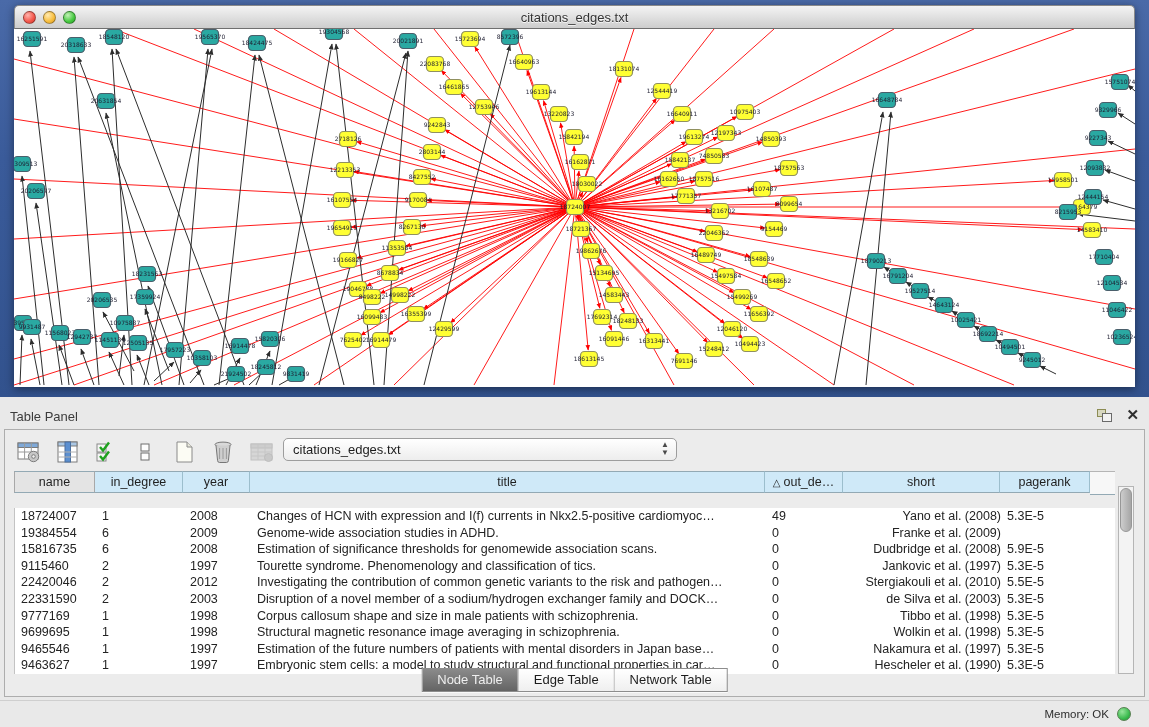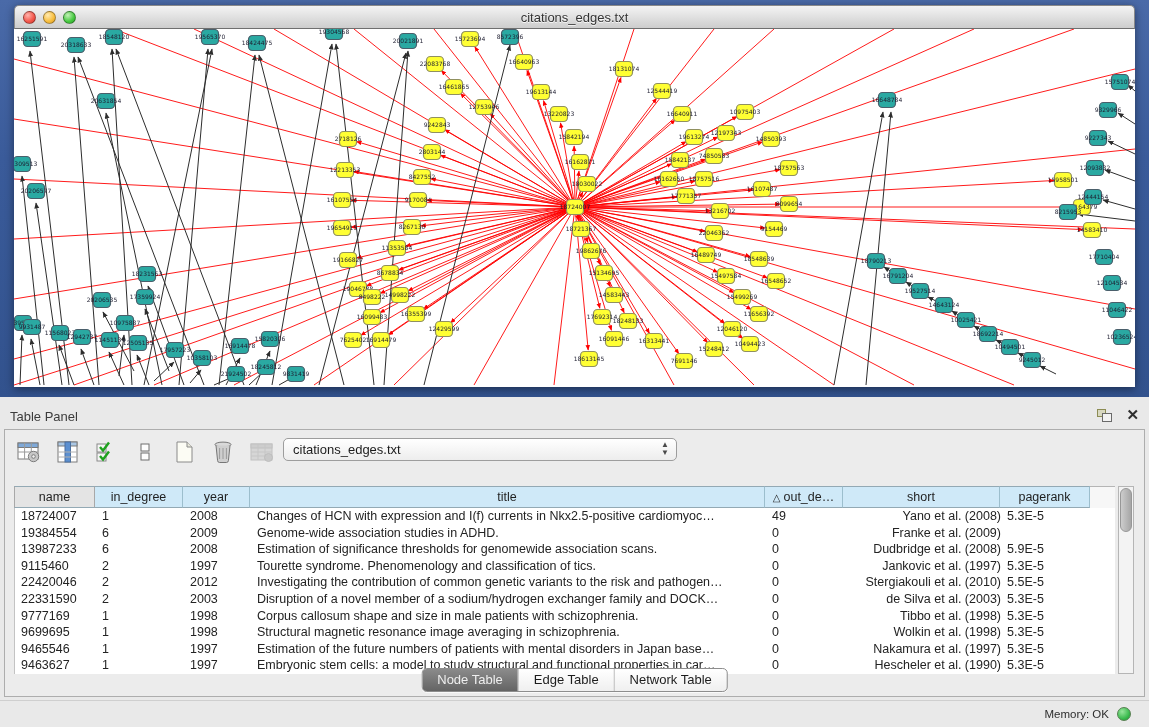--- a/index.html
+++ b/index.html
@@ -43,42 +43,42 @@
   .tbtn { width:30px; height:28px; border:none; background:transparent; display:flex; align-items:center; justify-content:center; cursor:pointer; padding:0; }
   .tbtn.dis { opacity:.45; }
   .fx { font-family:"Liberation Serif", serif; font-style:italic; font-weight:bold; font-size:15px; color:#1c1c1c; }
 
   .src-select { position:absolute; left:278px; top:8px; width:394px; height:23px;
                 background:linear-gradient(#ffffff,#ededed); border:1px solid #9d9d9d; border-radius:5px;
                 font-size:13px; color:#1c1c1c; line-height:21px; padding-left:9px; cursor:pointer; }
   .src-select .arrows { position:absolute; right:7px; top:2px; display:flex; flex-direction:column; line-height:8px;
                 font-size:8px; color:#4a4a4a; }
 
-  .thead { position:absolute; left:9px; top:56px; width:1101px; height:24px; display:flex;justify-content:center; }
+  .thead { position:absolute; left:9px; top:41px; width:1101px; height:24px; display:flex;justify-content:center; }
   .hc { height:22px; line-height:20px; font-size:12.5px; color:#1f1f1f; text-align:center;
         background:#cfe9f8; border-top:1px solid #93a9b4; border-bottom:1px solid #93a9b4;
         border-right:1px solid #9cbecd; overflow:hidden; white-space:nowrap; cursor:pointer; }
   .hc.first { background:#e4e4e4; border-right:1px solid #a8a8a8; border-left:1px solid #a8a8a8;}
   .hc .sort { font-size:10px; margin-right:3px; }
   .hfill { flex:1; background:#f7f7f7; border-top:1px solid #b5b5b5; border-bottom:1px solid #93a9b4; }
 
   .tbody { position:absolute; left:9px; top:78px; width:1101px; height:166px; background:#fff;
            border-left:1px solid #c3c3c3; overflow:hidden; }
   .trow { display:flex; height:16.6px; cursor:default; }
   .tc { font-size:12.5px; line-height:16.4px; color:#232323; white-space:nowrap; overflow:hidden;
         padding-left:6px; }
   .tc.center { text-align:right; padding-left:0; }
 
   .vscroll { position:absolute; left:1113px; top:56px; width:16px; height:188px;
              background:#f3f3f3; border:1px solid #b5b5b5; }
   .vthumb { margin:1px; height:44px; border-radius:7px;
             background:linear-gradient(90deg,#cdcdcd,#a6a6a6); border:1px solid #979797; }
 
   .tabs { position:absolute; bottom:4px; left:50%; transform:translateX(-50%);
-          display:flex; border:1px solid #8d8d8d; border-radius:5px; overflow:hidden;
+          display:flex; border:1px solid #8d8d8d; border-radius:0; overflow:hidden;
           background:linear-gradient(#ffffff,#efefef); box-shadow:0 1px 0 rgba(255,255,255,.7); }
   .seg { padding:3px 15px 4px; font-size:13px; color:#1c1c1c; cursor:pointer; border-left:1px solid #bdbdbd; }
   .seg:first-child { border-left:none; }
   .seg.sel { background:linear-gradient(#8b8b8b,#646464); color:#efefef; border-left:none; }
 
   
   .statusbar { position:absolute; left:0; top:700px; width:1149px; height:27px; background:#e9e9e9;
                border-top:1px solid #cfcfcf; }
   .mem { position:absolute; right:40px; top:7px; font-size:11.5px; color:#2e2e2e; }
   .memdot { position:absolute; right:18px; top:6px; width:14px; height:14px; border-radius:50%;
@@ -847,21 +847,21 @@
         <div class="trow">
           <div class="tc" style="width: 81px;">19384554</div>
           <div class="tc" style="width: 88px;">6</div>
           <div class="tc" style="width: 67px;">2009</div>
           <div class="tc" style="width: 515px;">Genome-wide association studies in ADHD.</div>
           <div class="tc" style="width: 78px;">0</div>
           <div class="tc center" style="width: 157px;">Franke et al. (2009)</div>
           <div class="tc" style="width: 90px; margin-top: 32px;">5.6E-5</div>
         </div>
         <div class="trow">
-          <div class="tc" style="width: 81px;">13987233</div>
+          <div class="tc" style="width: 81px;">15816735</div>
           <div class="tc" style="width: 88px;">6</div>
           <div class="tc" style="width: 67px;">2008</div>
           <div class="tc" style="width: 515px;">Estimation of significance thresholds for genomewide association scans.</div>
           <div class="tc" style="width: 78px;">0</div>
           <div class="tc center" style="width: 157px;">Dudbridge et al. (2008)</div>
           <div class="tc" style="width: 90px;">5.9E-5</div>
         </div>
         <div class="trow">
           <div class="tc" style="width: 81px;">9115460</div>
           <div class="tc" style="width: 88px;">2</div>

